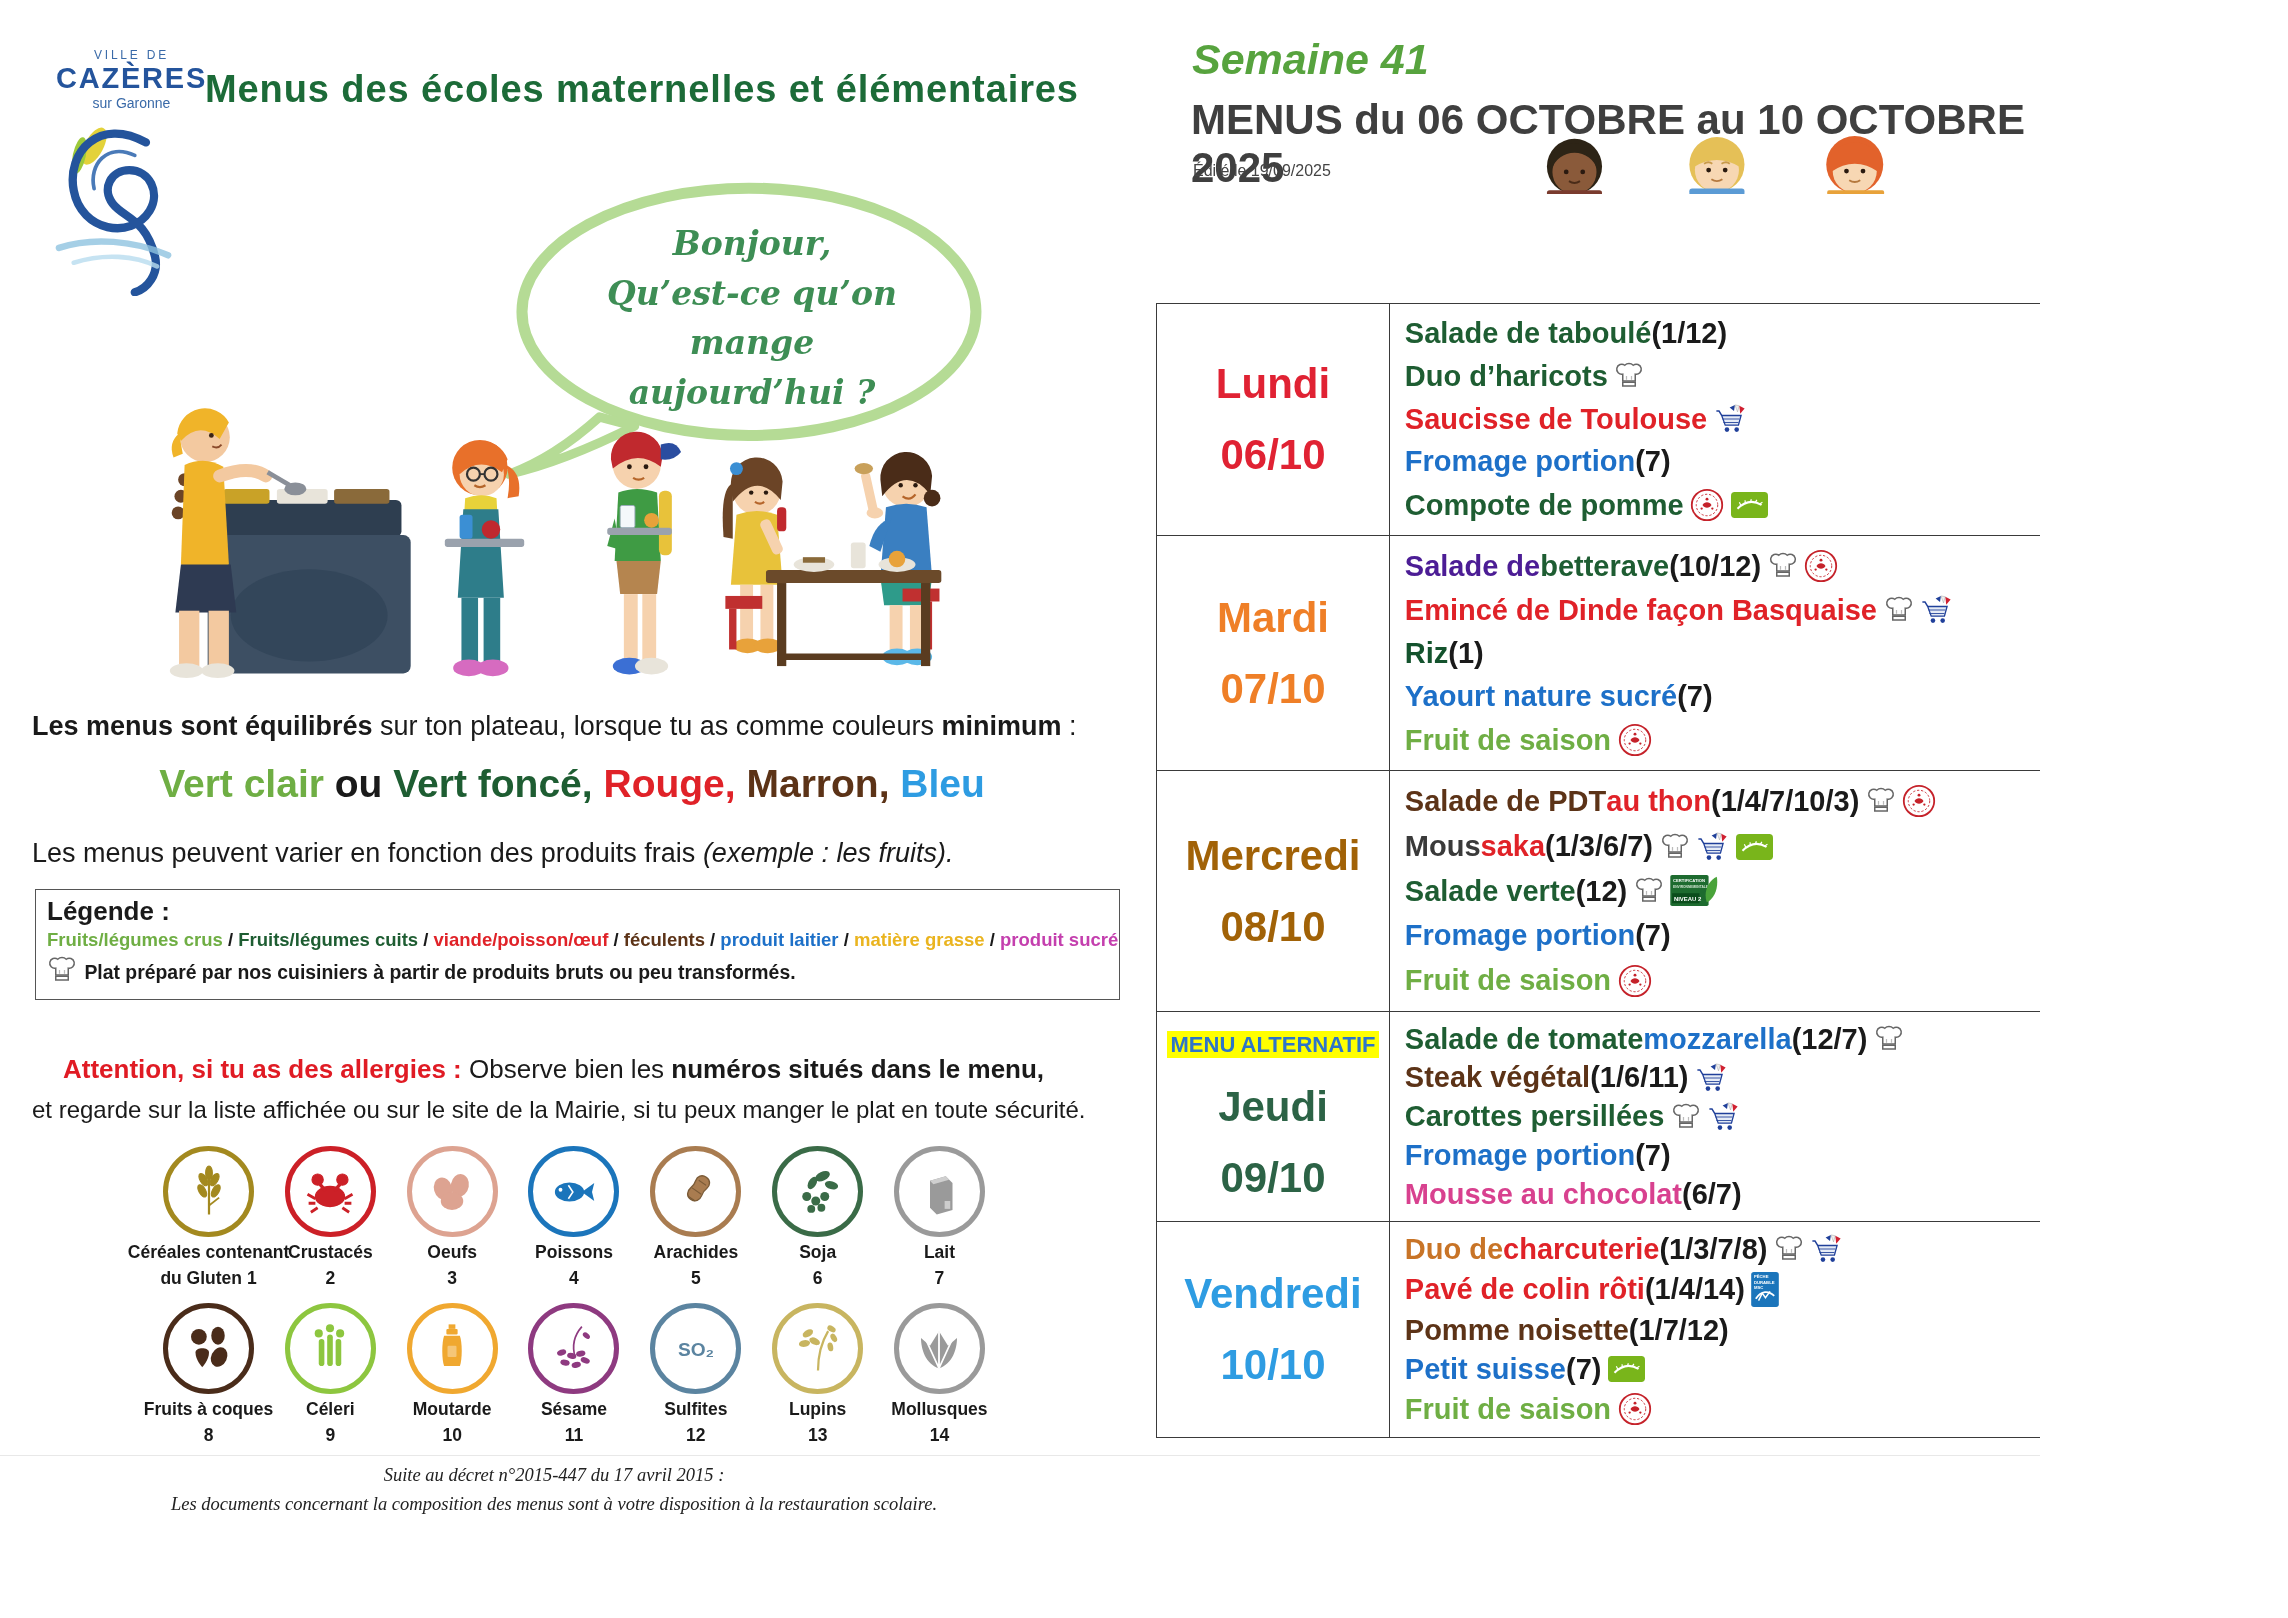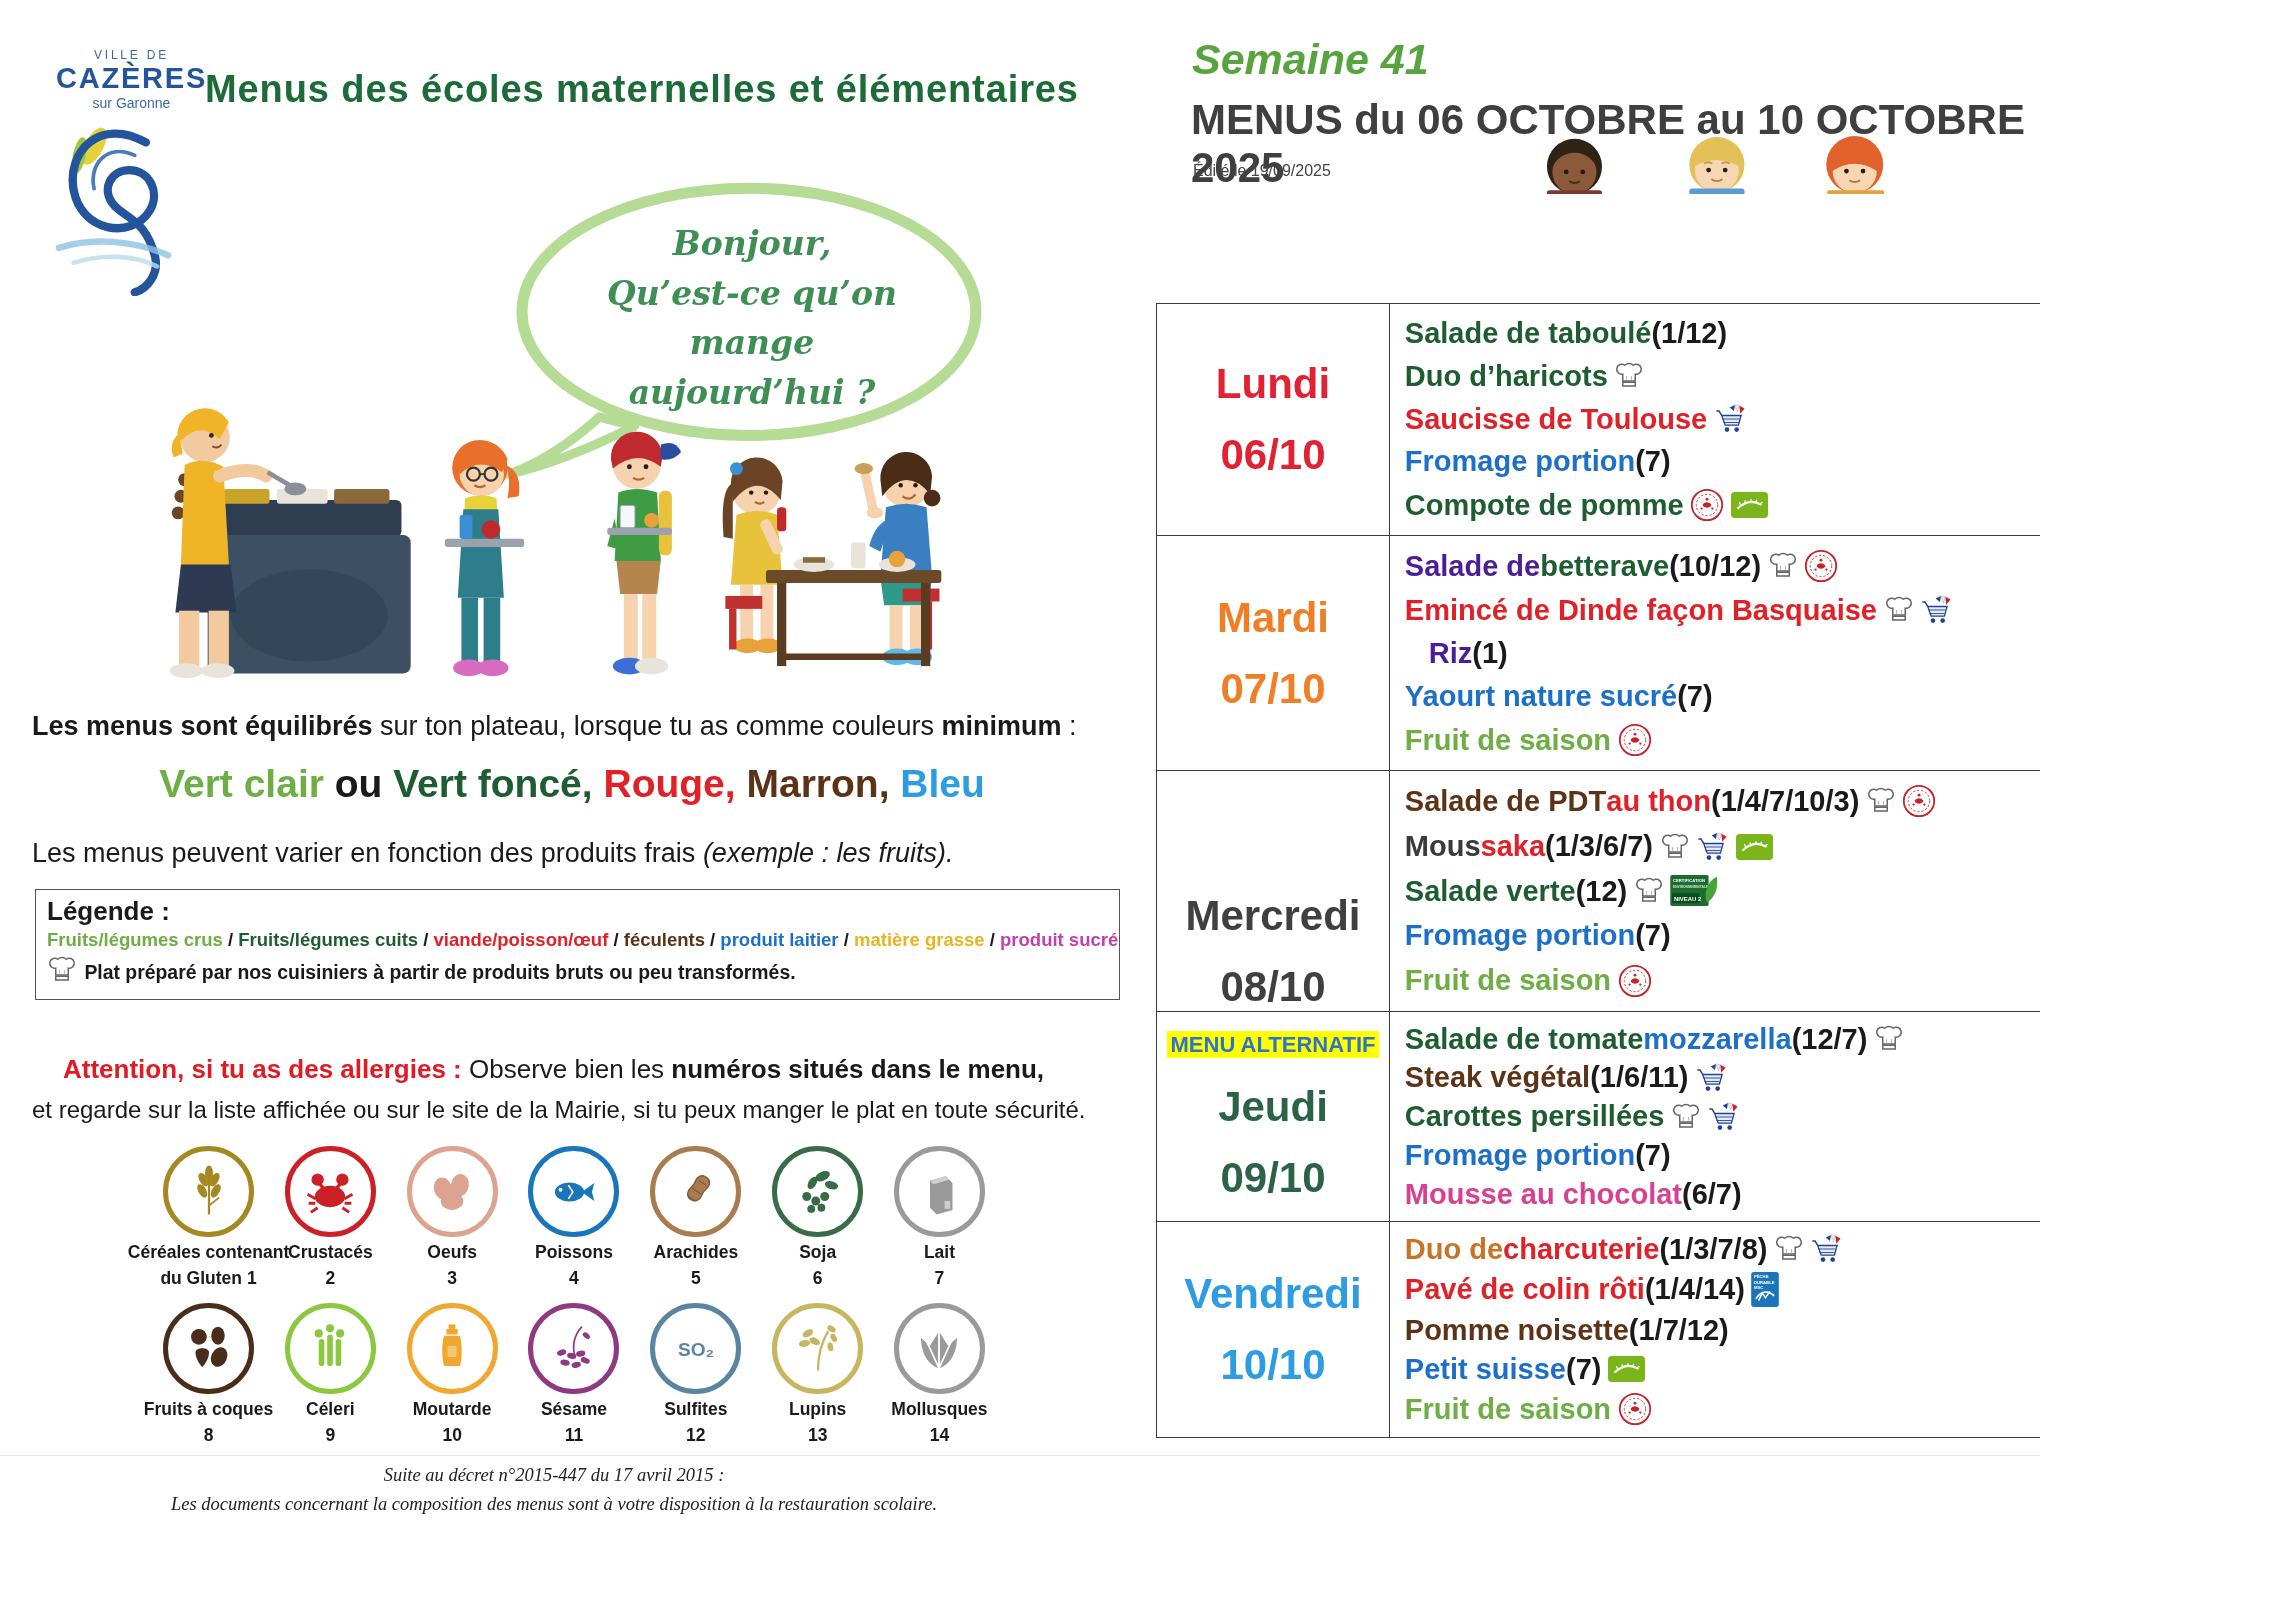--- a/index.html
+++ b/index.html
@@ -595,21 +595,21 @@
                 <polygon points="28,2 34,5 29,11" fill="#d02030"></polygon>
                 <path d="M8 13h22l-3 11H12z" fill="#e6ecf6" stroke="#20409a" stroke-width="1.5"></path>
                 <path d="M9 17h19M10 21h17" stroke="#20409a" stroke-width="1"></path>
                 <path d="M8 13L5 8H2" stroke="#20409a" stroke-width="1.6" fill="none"></path>
                 <circle cx="14" cy="29" r="2.6" fill="#20409a"></circle>
                 <circle cx="25" cy="29" r="2.6" fill="#20409a"></circle>
               </svg>
             </span>
           </div>
           <div class="item">
-            <span style="color: #4c1d95; margin-left: 24px;">Riz </span>
+            <span style="color: #14532d;">Riz </span>
             <span style="color: rgb(26, 26, 26);">(1)</span>
           </div>
           <div class="item">
             <span style="color: rgb(29, 112, 200);">Yaourt nature sucré </span>
             <span style="color: rgb(26, 26, 26);">(7)</span>
           </div>
           <div class="item">
             <span style="color: rgb(111, 174, 68);">Fruit de saison</span>
             <span class="mi">
               <svg width="34" height="34" viewBox="0 0 38 38">
@@ -618,21 +618,21 @@
                 <path d="M14 19c2-4 8-4 10 0-2 4-8 4-10 0z" fill="#c5222a"></path>
                 <circle cx="19" cy="12.5" r="1.6" fill="#c5222a"></circle>
                 <circle cx="13" cy="23" r="1.3" fill="#c5222a"></circle>
                 <circle cx="25" cy="23" r="1.3" fill="#c5222a"></circle>
               </svg>
             </span>
           </div>
         </div>
       </div>
       <div class="m-row" style="height: 240px;">
-        <div class="day-cell" style="color: #404040; justify-content: flex-end;">
+        <div class="day-cell" style="color: #a16207;">
           <div>Mercredi</div>
           <div>08/10</div>
         </div>
         <div class="items">
           <div class="item">
             <span style="color: rgb(92, 51, 23);">Salade de PDT </span>
             <span style="color: rgb(224, 34, 40);">au thon </span>
             <span style="color: rgb(26, 26, 26);">(1/4/7/10/3)</span>
             <span class="mi">
               <svg width="30" height="30" viewBox="0 0 24 24">

